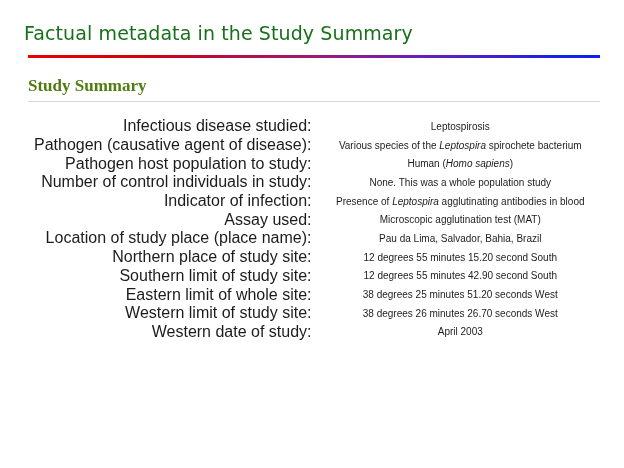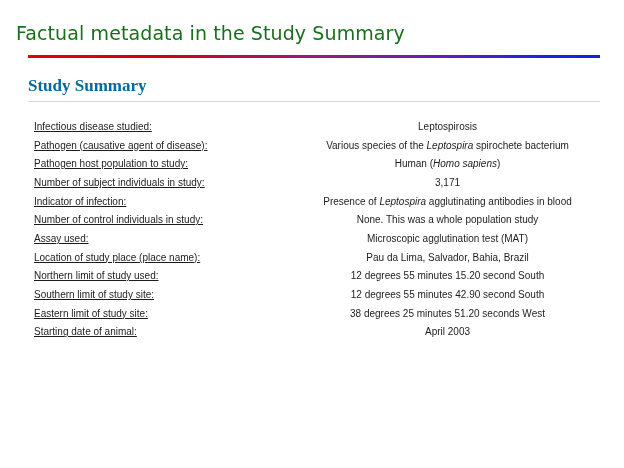--- a/index.html
+++ b/index.html
@@ -17,21 +17,21 @@
 
   .slide {
     position: absolute;
     inset: 0;
     background: #ffffff;
   }
 
   
   .slide-title {
     position: absolute;
-    left: 16px;
+    left: 24px;
     top: 22px;
     font-family: "DejaVu Sans", sans-serif;
     font-size: 19px;
     font-weight: 400;
     color: #18701b;
     letter-spacing: 0.1px;
     white-space: nowrap;
   }
 
   .title-rule {
@@ -50,21 +50,21 @@
   }
 
   
   .section-header {
     position: absolute;
     left: 28px;
     top: 76px;
     font-family: "Liberation Serif", serif;
     font-size: 17px;
     font-weight: 700;
-    color: #0369a1;
+    color: #4d7c0f;
     white-space: nowrap;
   }
 
   .section-rule {
     position: absolute;
     left: 28px;
     top: 101px;
     width: 572px;
     height: 1px;
     background: #d8d8d8;
@@ -81,26 +81,25 @@
     color: #1c1c1c;
   }
 
   .meta-table tr {
     height: 18.7px;
   }
 
   .meta-label {
     width: 252px;
     padding: 0;
-    text-align: left;
+    text-align: right;
     vertical-align: middle;
     white-space: nowrap;
-    font-size: 10px;
+    font-size: 16px;
     color: #1c1c1c;
-    text-decoration: underline;
   }
 
   .meta-value {
     padding: 0;
     text-align: center;
     vertical-align: middle;
     white-space: nowrap;
     font-size: 10px;
     color: #1c1c1c;
     margin-left: 16px;
@@ -131,51 +130,51 @@
         </tr>
         <tr>
           <td class="meta-label">Pathogen (causative agent of disease):</td>
           <td class="meta-value">Various species of the <i>Leptospira</i> spirochete bacterium</td>
         </tr>
         <tr>
           <td class="meta-label">Pathogen host population to study:</td>
           <td class="meta-value">Human (<i>Homo sapiens</i>)</td>
         </tr>
         <tr>
-          <td class="meta-label">Number of subject individuals in study:</td>
-          <td class="meta-value">3,171</td>
+          <td class="meta-label">Number of control individuals in study:</td>
+          <td class="meta-value">None. This was a whole population study</td>
         </tr>
         <tr>
           <td class="meta-label">Indicator of infection:</td>
           <td class="meta-value">Presence of <i>Leptospira</i> agglutinating antibodies in blood</td>
-        </tr>
-        <tr>
-          <td class="meta-label">Number of control individuals in study:</td>
-          <td class="meta-value">None. This was a whole population study</td>
         </tr>
         <tr>
           <td class="meta-label">Assay used:</td>
           <td class="meta-value">Microscopic agglutination test (MAT)</td>
         </tr>
         <tr>
           <td class="meta-label">Location of study place (place name):</td>
           <td class="meta-value">Pau da Lima, Salvador, Bahia, Brazil</td>
         </tr>
         <tr>
-          <td class="meta-label">Northern limit of study used:</td>
+          <td class="meta-label">Northern place of study site:</td>
           <td class="meta-value">12 degrees 55 minutes 15.20 second South</td>
         </tr>
         <tr>
           <td class="meta-label">Southern limit of study site:</td>
           <td class="meta-value">12 degrees 55 minutes 42.90 second South</td>
         </tr>
         <tr>
-          <td class="meta-label">Eastern limit of study site:</td>
+          <td class="meta-label">Eastern limit of whole site:</td>
           <td class="meta-value">38 degrees 25 minutes 51.20 seconds West</td>
         </tr>
         <tr>
-          <td class="meta-label">Starting date of animal:</td>
+          <td class="meta-label">Western limit of study site:</td>
+          <td class="meta-value">38 degrees 26 minutes 26.70 seconds West</td>
+        </tr>
+        <tr>
+          <td class="meta-label">Western date of study:</td>
           <td class="meta-value">April 2003</td>
         </tr>
       </tbody>
   </table>
 
 </div>
 
 </body></html>

